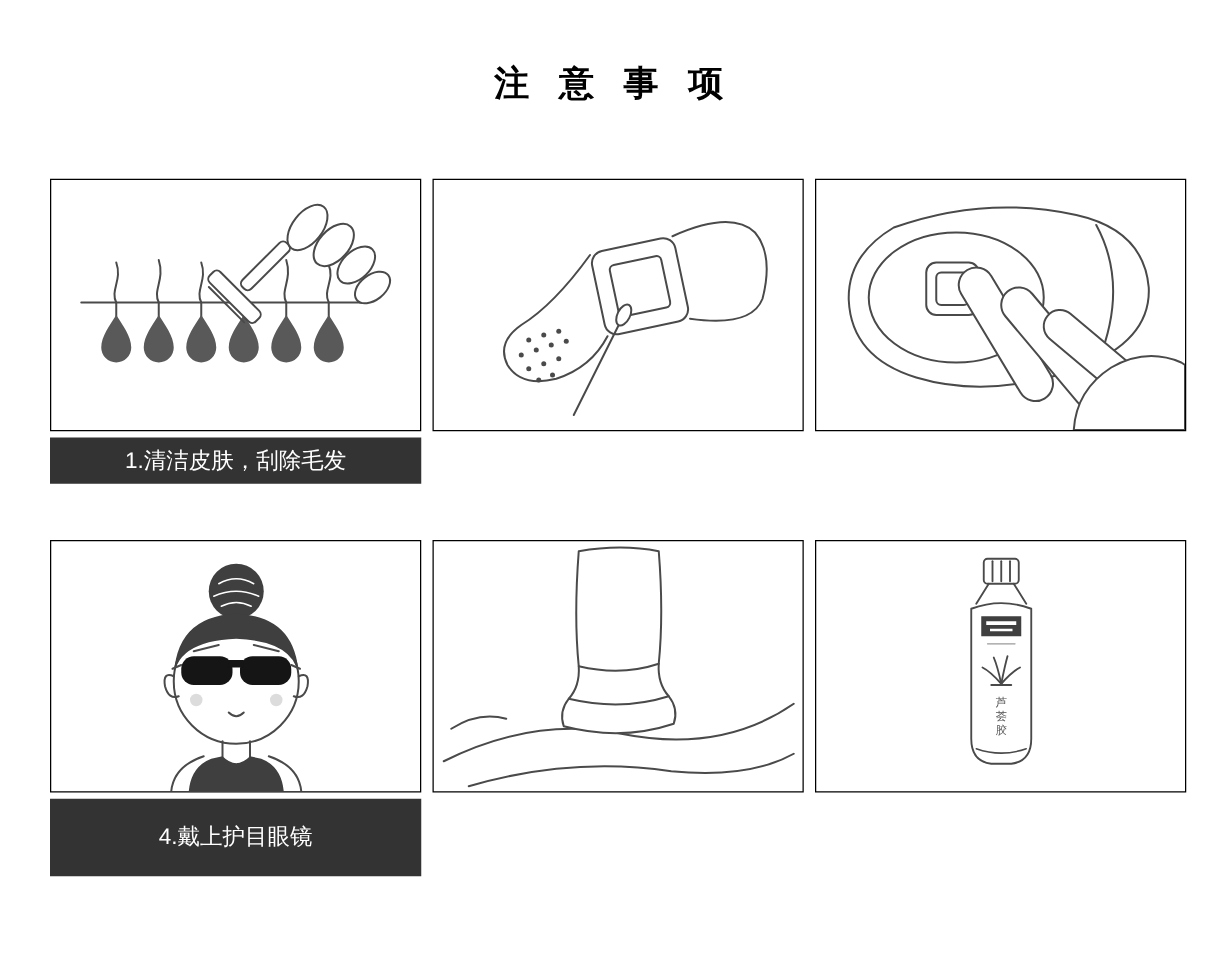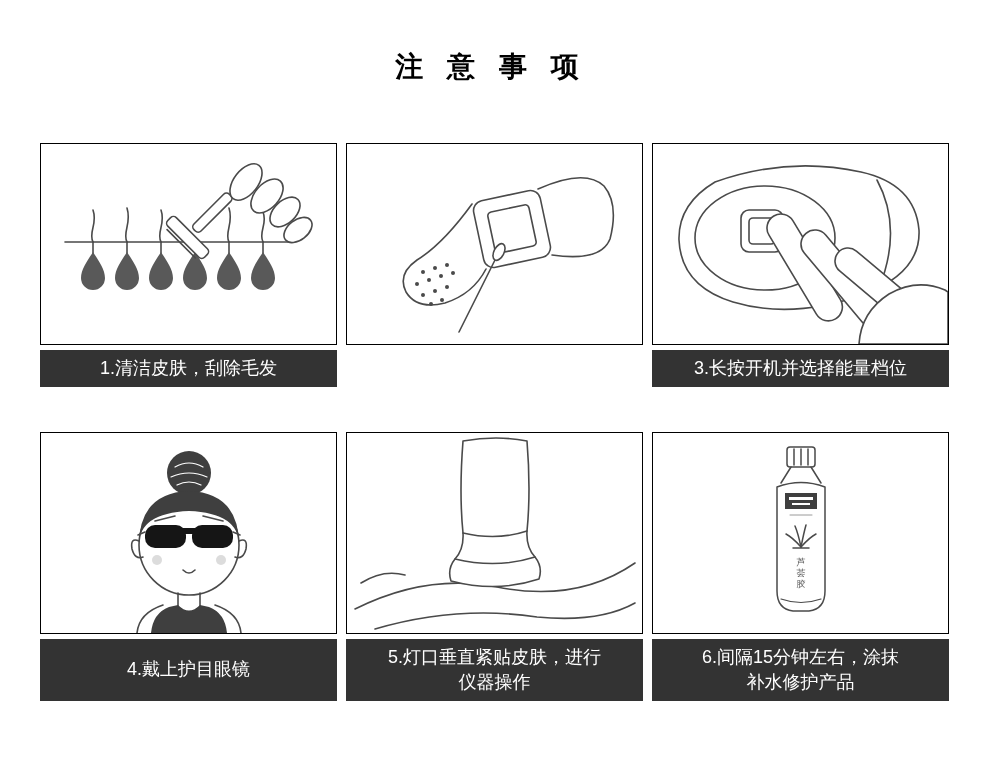--- a/index.html
+++ b/index.html
@@ -156,24 +156,20 @@
             </g>
             <g fill="#ffffff">
               <rect x="114" y="70" width="28" height="120" rx="14" transform="rotate(-31 128 84)"></rect>
               <rect x="148" y="86" width="28" height="118" rx="14" transform="rotate(-40 162 100)"></rect>
               <rect x="182" y="104" width="26" height="100" rx="13" transform="rotate(-50 195 117)"></rect>
               <path d="M206 200 Q208 168 236 150 Q264 134 292 146 L295 148 L295 200 Z"></path>
             </g>
           </g>
         </svg>
       </div>
-      <div class="caption">
-        <span>3.长按开机并选择能量档位</span>
-        <span></span>
-      </div>
     </div>
 
   </div>
 
   <div class="row row-2">
 
     <div class="cell">
       <div class="box">
         <svg viewBox="0 0 295 200">
           <g fill="none" stroke="#4a4a4a" stroke-width="1.6" stroke-linecap="round" stroke-linejoin="round">
@@ -234,24 +230,20 @@
               <path d="M28 196 Q110 172 190 184 Q252 190 288 170"></path>
               <path d="M14 150 Q36 136 58 142"></path>
             </g>
             <g>
               <path d="M116 8 Q112 60 116 100 Q117 116 108 126 Q100 136 104 148 Q150 160 192 146 Q196 134 188 124 Q179 114 180 98 Q184 58 180 8 Q150 2 116 8 Z" fill="#ffffff"></path>
               <path d="M116 100 Q150 108 180 98"></path>
               <path d="M108 126 Q150 136 188 124"></path>
             </g>
           </g>
         </svg>
-      </div>
-      <div class="caption">
-        <span>5.灯口垂直紧贴皮肤，进行</span>
-        <span>仪器操作</span>
       </div>
     </div>
 
     <div class="cell">
       <div class="box">
         <svg viewBox="0 0 295 200">
           <g fill="none" stroke="#4a4a4a" stroke-width="1.5" stroke-linecap="round" stroke-linejoin="round">
             <g>
               <rect x="134" y="14" width="28" height="20" rx="3" fill="#ffffff"></rect>
               <line x1="141" y1="16" x2="141" y2="32"></line>
@@ -278,20 +270,16 @@
               <line x1="140" y1="115" x2="156" y2="115"></line>
             </g>
             <g fill="#555555" stroke="none" font-size="9" text-anchor="middle">
               <text x="148" y="132">芦</text>
               <text x="148" y="143">荟</text>
               <text x="148" y="154">胶</text>
             </g>
           </g>
         </svg>
       </div>
-      <div class="caption">
-        <span>6.间隔15分钟左右，涂抹</span>
-        <span>补水修护产品</span>
-      </div>
     </div>
 
   </div>
 </div>
 
 </body></html>

